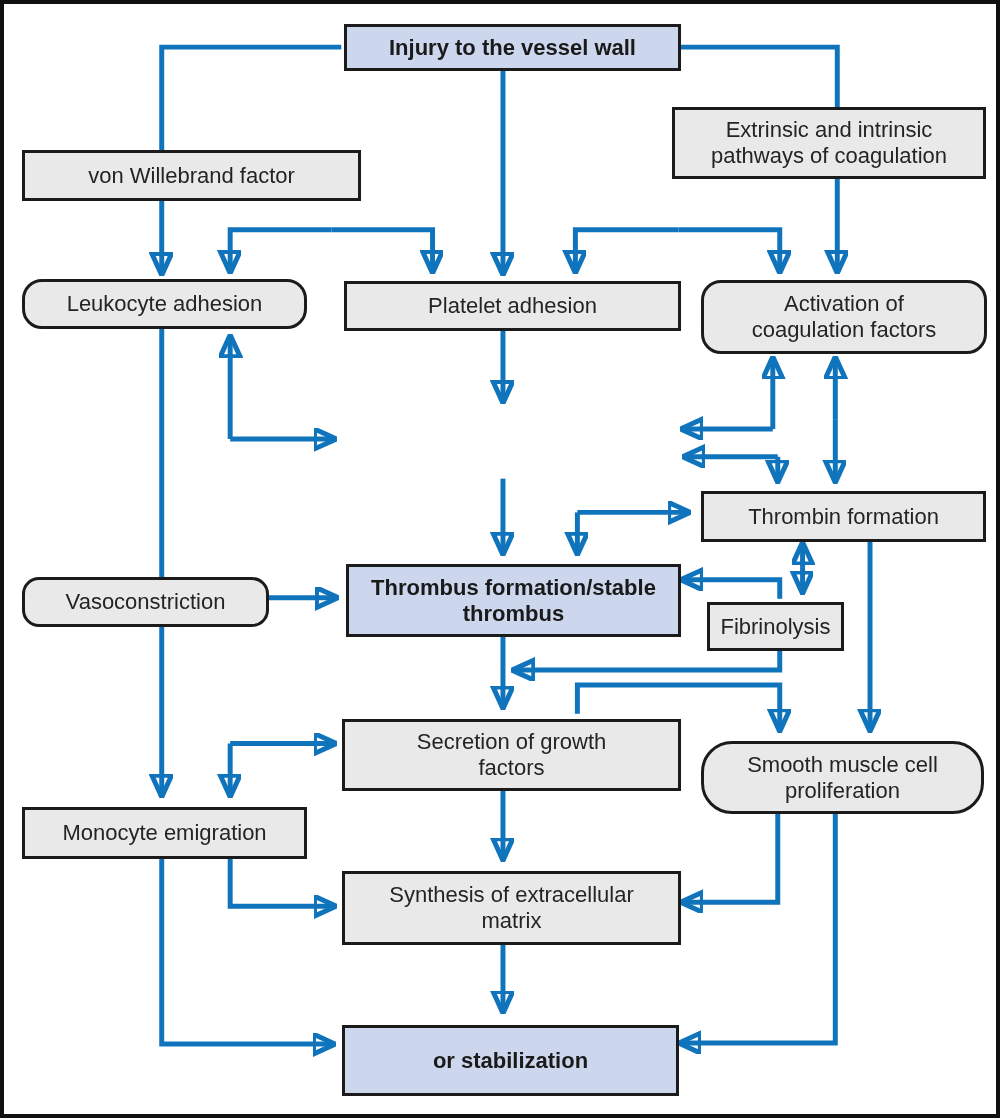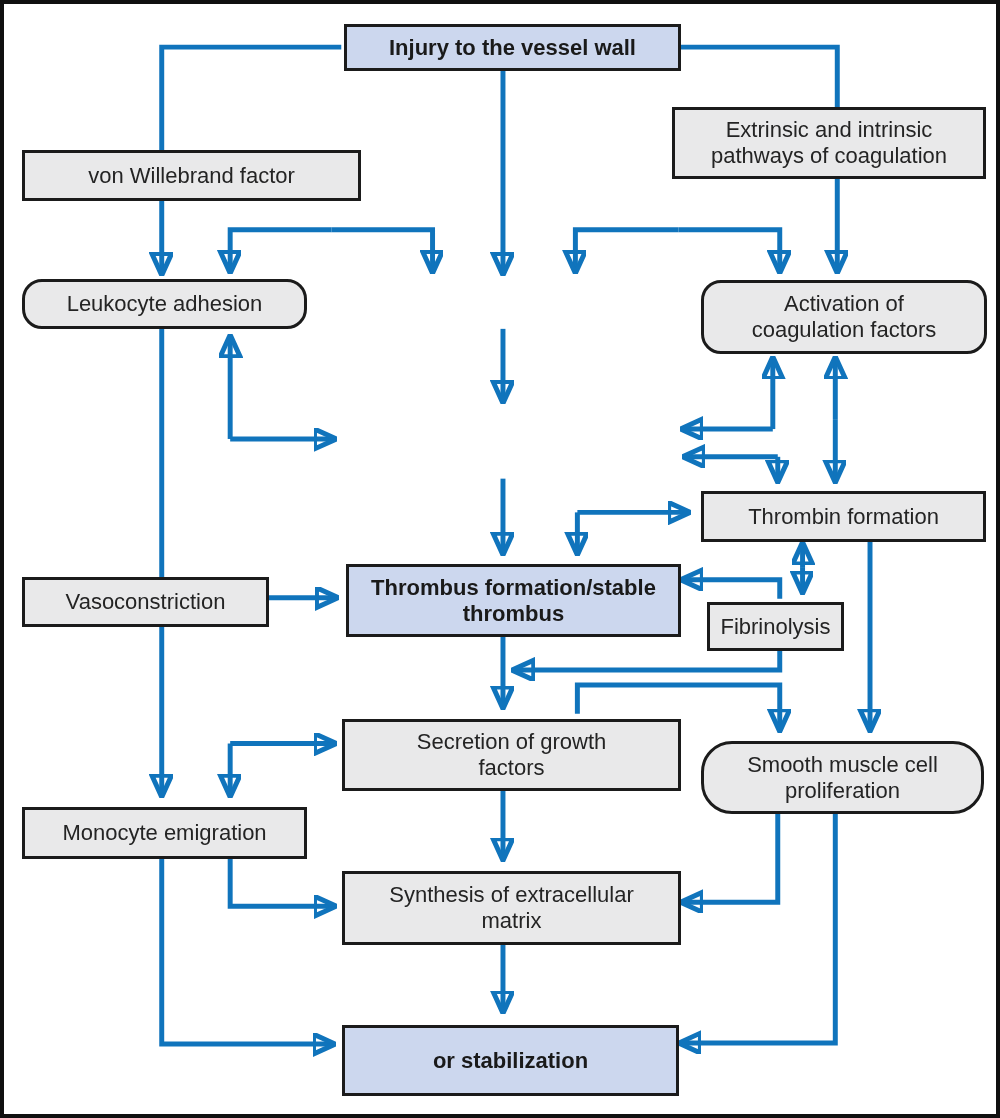--- a/index.html
+++ b/index.html
@@ -118,32 +118,35 @@
   </div>
 
   <div class="node" style="left:18px;top:146px;width:339px;height:51px;">
     <span>von Willebrand factor</span>
   </div>
 
   <div class="node" style="left:18px;top:275px;width:285px;height:50px;border-radius:20px;">
     <span>Leukocyte adhesion</span>
   </div>
 
+  <div class="node" style="left:340px;top:277px;width:337px;height:50px;">
+    <span>Platelet adhesion</span>
+  </div>
 
   <div class="node" style="left:697px;top:276px;width:286px;height:74px;border-radius:20px;">
     <span>Activation of</span>
     <span>coagulation factors</span>
   </div>
 
 
   <div class="node" style="left:697px;top:487px;width:285px;height:51px;">
     <span>Thrombin formation</span>
   </div>
 
-  <div class="node" style="left:18px;top:573px;width:247px;height:50px;">
+  <div class="node" style="left:18px;top:573px;width:247px;height:50px;border-radius:17px;">
     <span>Vasoconstriction</span>
   </div>
 
   <div class="node highlight" style="left:342px;top:560px;width:335px;height:73px;">
     <span>Thrombus formation/stable</span>
     <span>thrombus</span>
   </div>
 
   <div class="node" style="left:703px;top:598px;width:137px;height:49px;">
     <span>Fibrinolysis</span>

